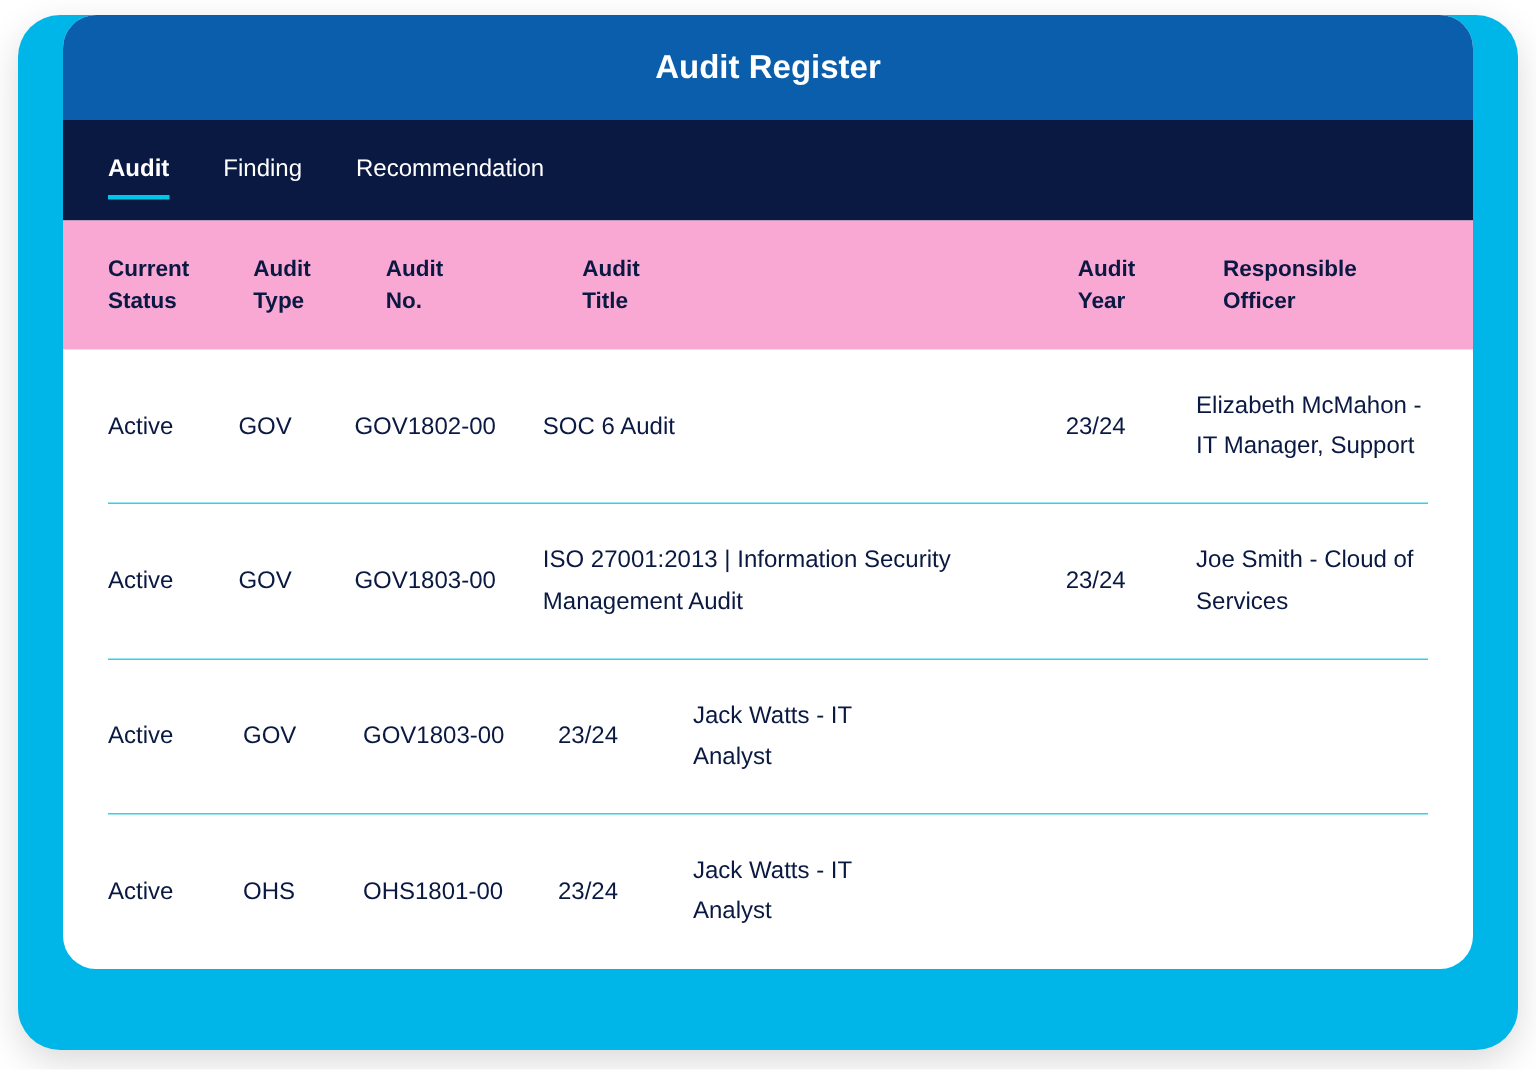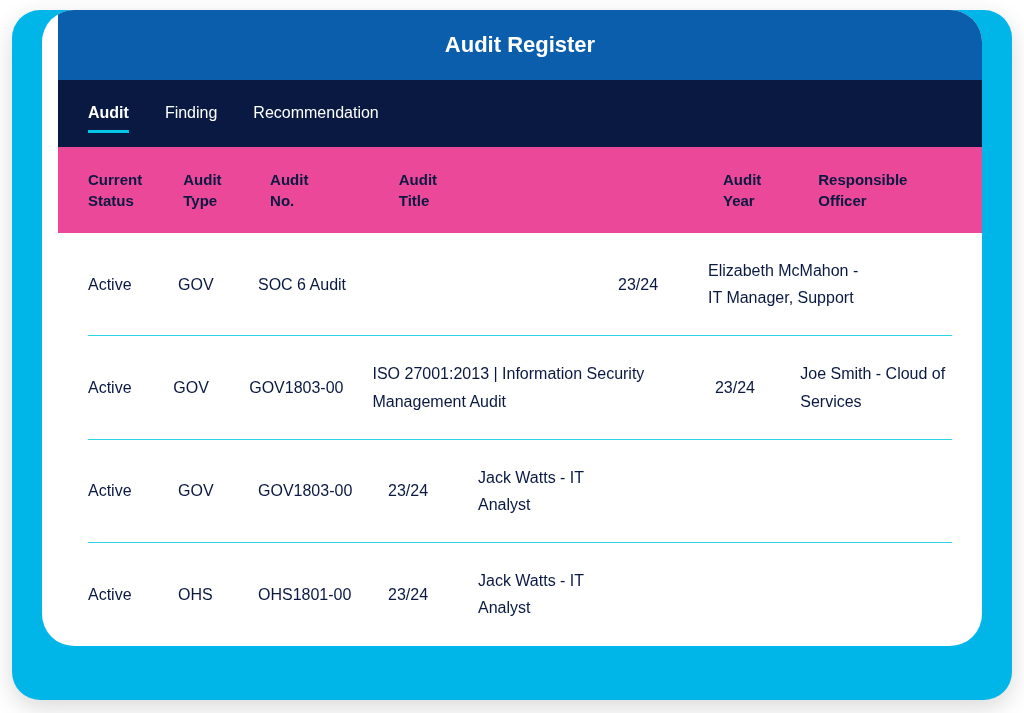--- a/index.html
+++ b/index.html
@@ -15,27 +15,26 @@
     padding: 0;
     position: relative;
     width: 1000px;
     height: 690px;
     margin: 10px auto 0 auto;
     overflow: hidden;
     box-shadow: 0 8px 24px rgba(0,0,0,0.15);
   }
   .card {
     background: #fff;
-    border-radius: 32px;
+    border-radius: 22px;
     width: 940px;
     margin: 0 auto;
     overflow: hidden;
     position: relative;
     top: 0;
-    padding-left: 16px;
   }
   .header-bar {
     background: #0b5eab;
     color: #fff;
     text-align: center;
     padding: 22px 0;
     font-size: 22px;
     font-weight: 600;
   }
   .tabs-bar {
@@ -50,21 +49,21 @@
     font-weight: 400;
     cursor: pointer;
     padding-bottom: 8px;
     border-bottom: 3px solid transparent;
   }
   .tab.active {
     font-weight: 700;
     border-bottom: 3px solid #00c6e8;
   }
   .table-head {
-    background: #ec4899;
+    background: #f9a8d4;
     display: flex;
     padding: 22px 30px;
     color: #0a1942;
     font-weight: 700;
     font-size: 15px;
     gap: 20px;
   }
   .col-status { width: 90px; }
   .col-type   { width: 80px; }
   .col-no     { width: 130px; }
@@ -107,20 +106,21 @@
       <div class="col-title th-line">Audit<br>Title</div>
       <div class="col-year th-line">Audit<br>Year</div>
       <div class="col-officer th-line">Responsible<br>Officer</div>
     </div>
 
     <div class="rows">
 
       <div class="row">
         <div class="col-status">Active</div>
         <div class="col-type">GOV</div>
+        <div class="col-no">GOV1802-00</div>
         <div class="col-title">SOC 6 Audit</div>
         <div class="col-year">23/24</div>
         <div class="col-officer">Elizabeth McMahon - IT Manager, Support</div>
       </div>
       <div class="row-divider"></div>
 
       <div class="row">
         <div class="col-status">Active</div>
         <div class="col-type">GOV</div>
         <div class="col-no">GOV1803-00</div>

